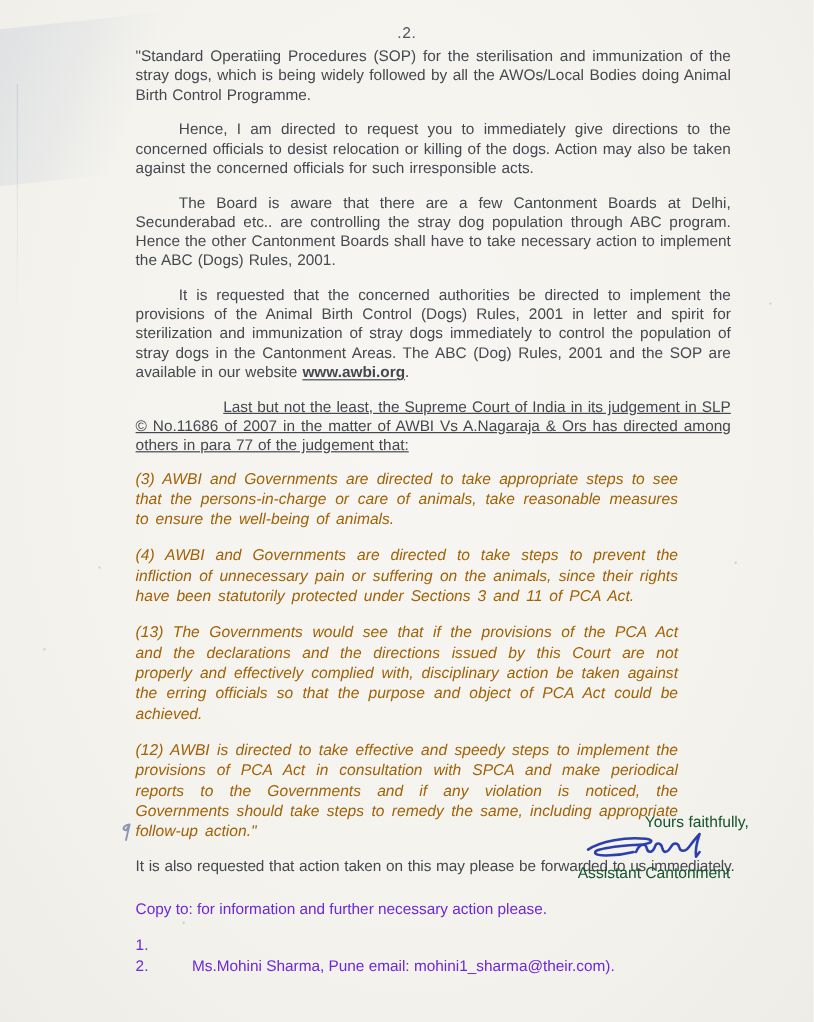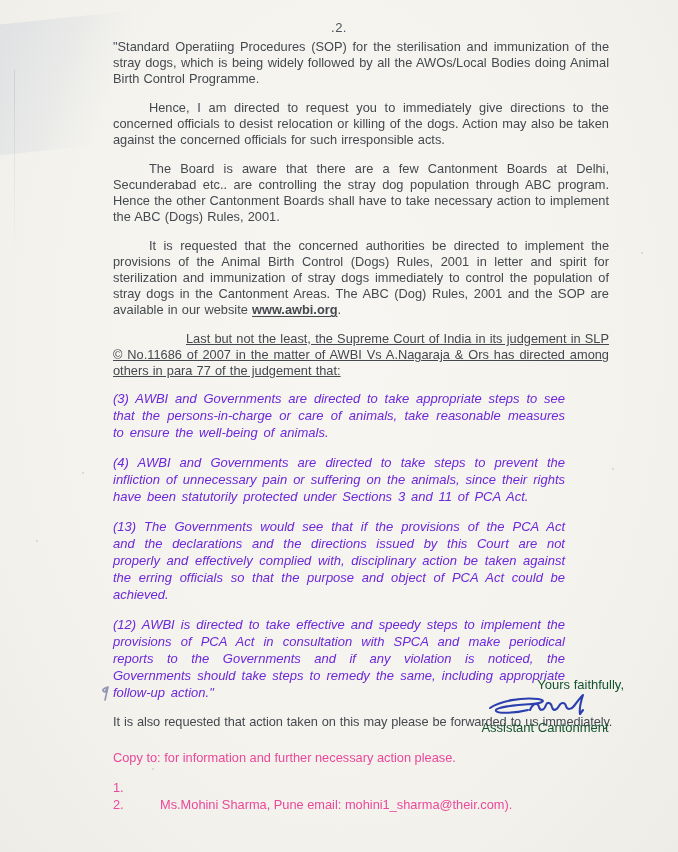--- a/index.html
+++ b/index.html
@@ -31,35 +31,35 @@
     position:absolute;left:113px;top:39px;width:496px;
     font-size:12.8px;line-height:16px;text-align:justify;
     word-spacing:0.6px;
   }
   .content p{margin:0 0 13px 0;}
   p.ind{text-indent:36px;}
   p.ind-deep{text-indent:73px;margin-bottom:11px;text-decoration:underline;}
   .quote{
     margin:0 0 13px 40px;width:452px;
     font-style:italic;font-size:13px;line-height:17px;
-    word-spacing:2.2px;color:#6d28d9;text-align:justify;
+    word-spacing:2.2px;color:#a16207;text-align:justify;
   }
   .weblink{text-decoration:underline;text-underline-offset:2px;font-weight:bold;}
   .closing{margin-top:1px;white-space:nowrap;letter-spacing:-0.1px;}
   .sig-block{
     position:absolute;top:677px;right:48px;width:170px;text-align:center;
     font-size:13px;line-height:15px;color:#14532d;
   }
   .sig-valediction{display:block;text-align:right;padding-right:6px;}
   .sig-ink{display:block;margin:1px auto 0 auto;height:26px;}
   .sig-name{display:block;margin-top:0px;}
   .sig-title{display:block;margin-top:1px;}
   .copy-block{
     position:absolute;left:113px;top:749px;width:520px;
-    font-size:12.8px;line-height:17px;color:#ec4899;
+    font-size:12.8px;line-height:17px;color:#6d28d9;
   }
   .copy-heading{margin:0 0 13px 0;}
   .copy-row{display:flex;margin:0;}
   .copy-num{width:47px;flex:0 0 47px;}
   .pen-mark{position:absolute;left:99px;top:685px;}
 </style>
 </head>
 <body>
 
 <div class="paper">

